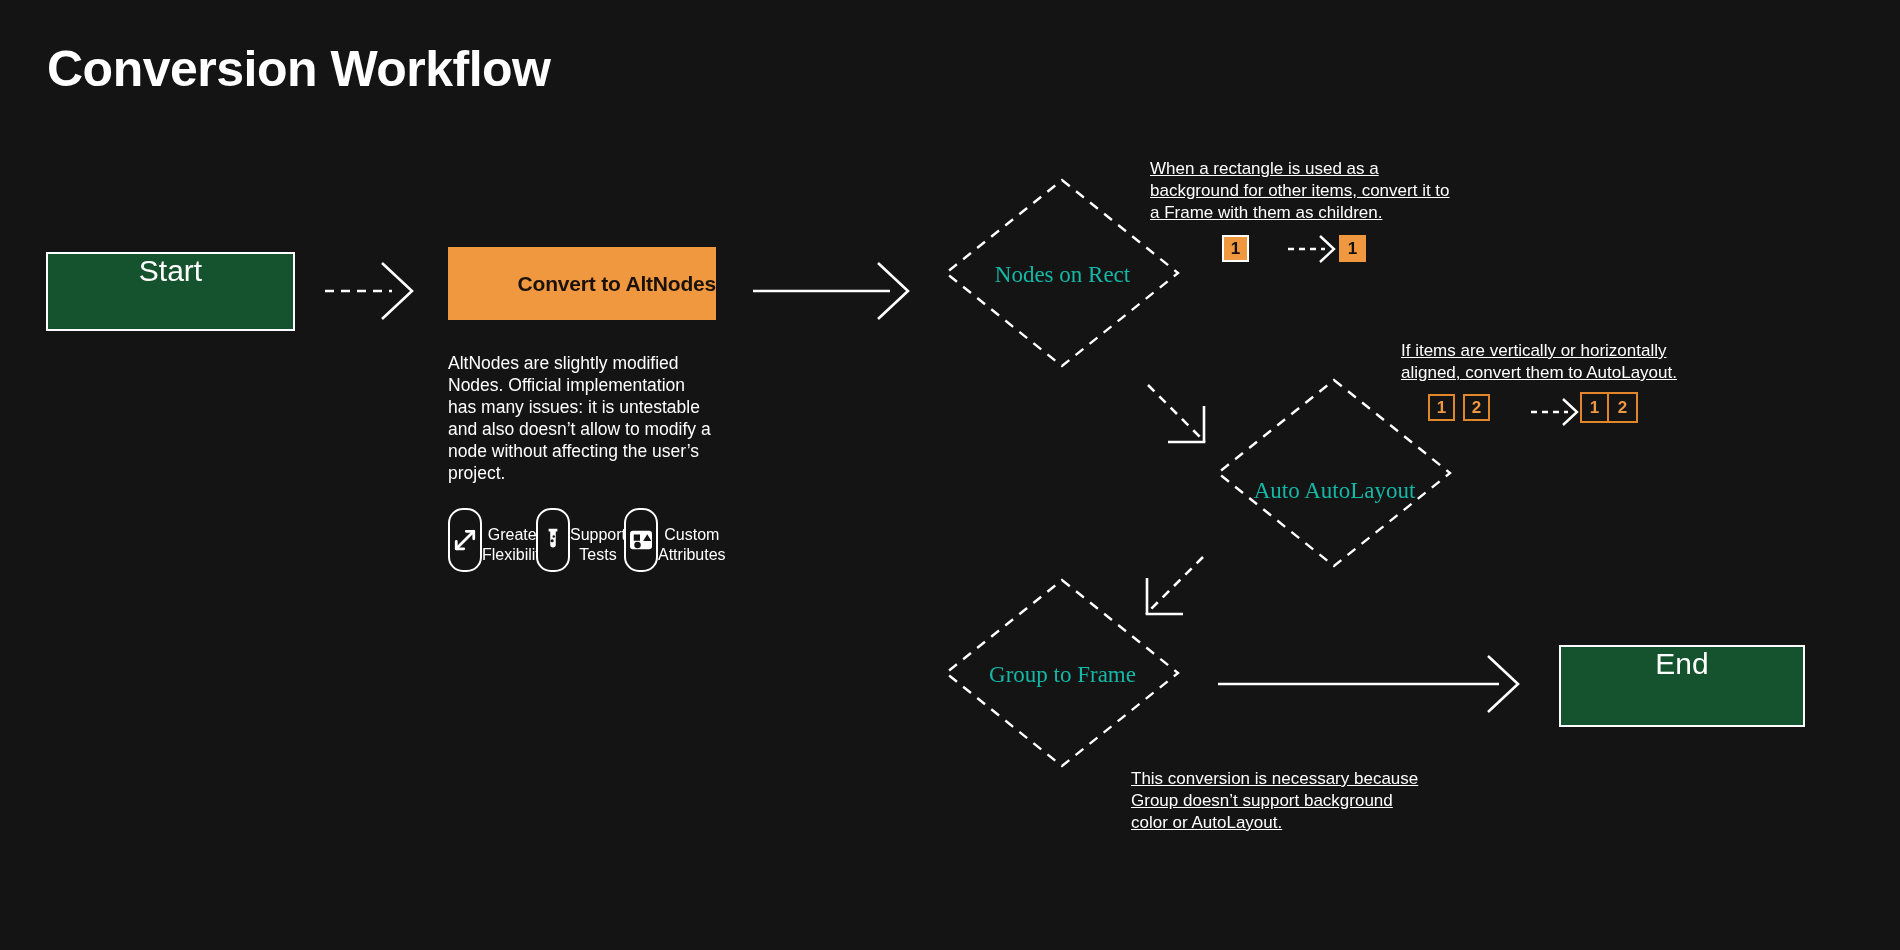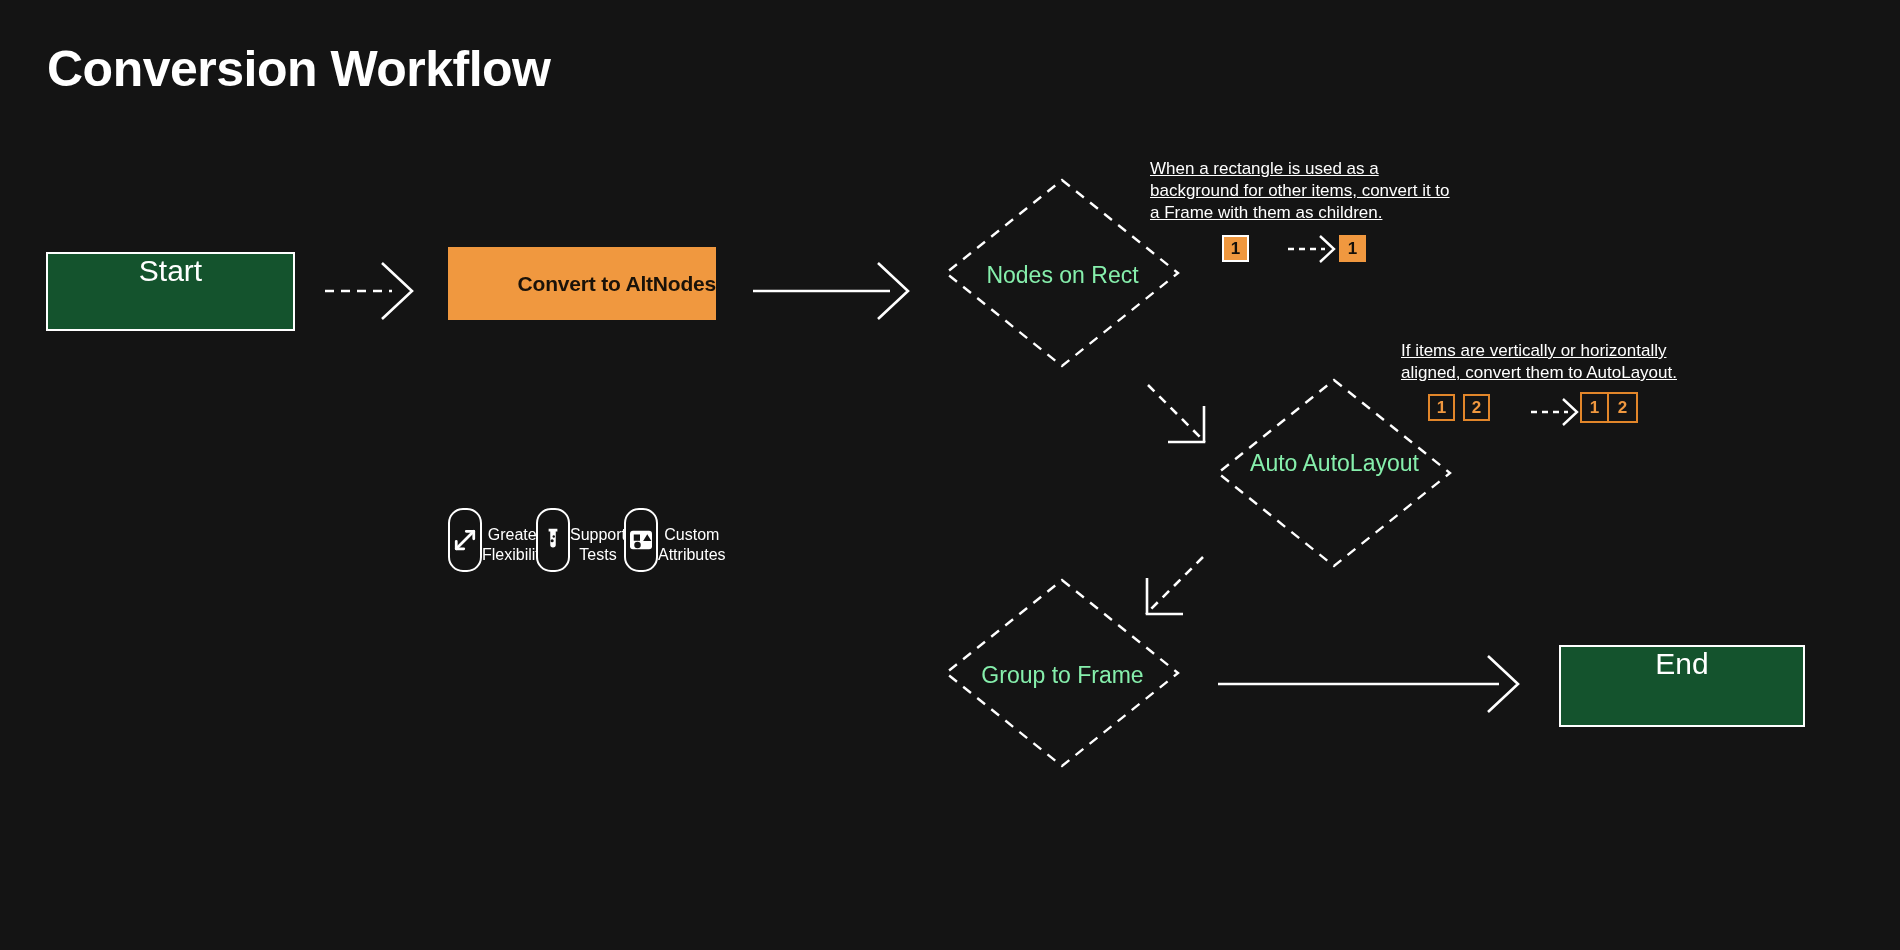--- a/index.html
+++ b/index.html
@@ -63,27 +63,28 @@
   .feature-label{
     margin-top:9px;text-align:center;font-size:16px;line-height:20px;color:#ffffff;
   }
 
   
   .diamond-wrap{}
   .diamond-label{
     position:absolute;
     width:100%;
     text-align:center;
-    font-size:23px;color:#86efac;white-space:nowrap;
+    font-size:23px;color:#14b8a6;white-space:nowrap;
     left:0;
+    font-family:Liberation Serif, serif;
   }
   #d-nodes-on-rect{left:945px;top:178px;width:235px;height:190px;}
   #d-nodes-on-rect .diamond-label{top:84px;}
   #d-auto-autolayout{left:1217px;top:378px;width:235px;height:190px;}
-  #d-auto-autolayout .diamond-label{top:72px;}
+  #d-auto-autolayout .diamond-label{top:100px;}
   #d-group-to-frame{left:945px;top:578px;width:235px;height:190px;}
   #d-group-to-frame .diamond-label{top:84px;}
 
   
   .annot{
     font-size:17px;line-height:22px;color:#ffffff;text-decoration:underline;
   }
   #annot-rect{left:1150px;top:158px;width:310px;}
   #annot-autolayout{left:1401px;top:340px;width:320px;}
   #annot-group{left:1131px;top:768px;width:290px;}
@@ -163,20 +164,21 @@
   </svg>
 
   <div class="abs term-box" id="start-box">
     <span>Start</span>
   </div>
 
   <div class="abs" id="convert-box">
     <span>Convert to AltNodes</span>
   </div>
 
+  <div class="abs" id="altnodes-desc">AltNodes are slightly modified Nodes. Official implementation has many issues: it is untestable and also doesn’t allow to modify a node without affecting the user’s project.</div>
 
   <div class="abs" id="features">
 
     <div class="feature">
       <div class="feature-icon">
         <svg width="30" height="30" viewBox="0 0 24 24" fill="none" stroke="#ffffff" stroke-width="2.2" stroke-linecap="round" stroke-linejoin="round">
           <line x1="5" y1="19" x2="19" y2="5"></line>
           <polyline points="13,5 19,5 19,11"></polyline>
           <polyline points="11,19 5,19 5,13"></polyline>
         </svg>
@@ -242,14 +244,15 @@
     <div class="badge badge-outline">1</div>
     <div style="width:8px"></div>
     <div class="badge badge-outline">2</div>
     <div class="dash-mini"></div>
     <div class="badge-frame">
       <div class="badge badge-outline" style="border:none;border-right:2.5px solid #e2862a;">1</div>
       <div class="badge badge-outline" style="border:none;">2</div>
     </div>
   </div>
 
+  <div class="abs annot" id="annot-group">This conversion is necessary because Group doesn’t support background color or AutoLayout.</div>
 
 </div>
 
 </body></html>

